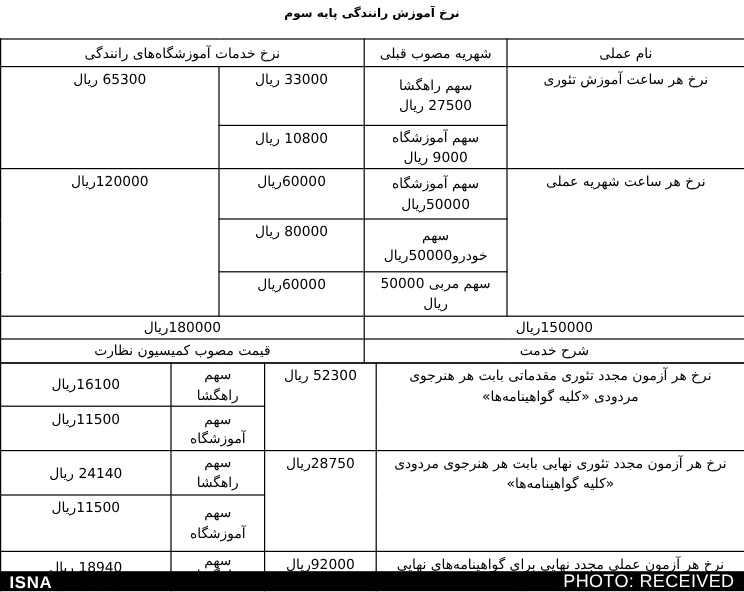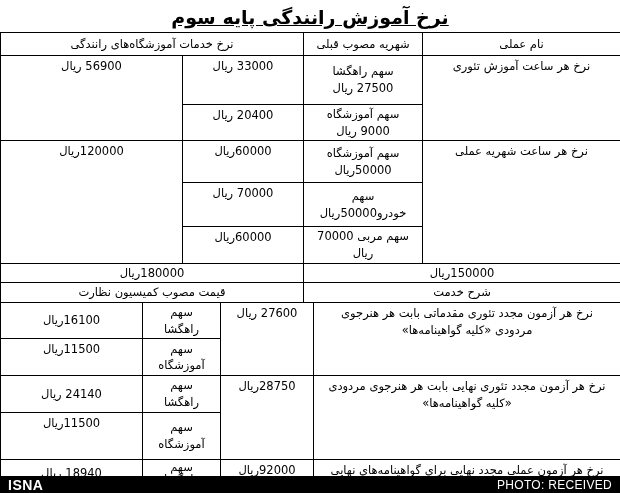--- a/index.html
+++ b/index.html
@@ -9,22 +9,21 @@
     background:#ffffff;
     font-family:"DejaVu Sans",sans-serif;
     color:#000;
     overflow:hidden;
   }
   .doc-title{
     height:26px;
     padding-top:6px;
     text-align:center;
     font-weight:bold;
-    font-size:19px;
-    text-decoration:underline;
+    font-size:10px;
   }
   table{
     border-collapse:collapse;
     table-layout:fixed;
     width:620px;
     direction:rtl;
   }
   table.lower{margin-top:-1px;}
   td,th{
     border:1px solid #000;
@@ -51,21 +50,21 @@
     box-sizing:border-box;
   }
   .agency{
     font-family:"Liberation Sans",sans-serif;
     font-weight:bold;
     font-size:14px;
     letter-spacing:0.5px;
   }
   .credit{
     font-family:"Liberation Sans",sans-serif;
-    font-size:12px;
+    font-size:15px;
     letter-spacing:0.3px;
   }
 </style>
 </head>
 <body>
 
 <div class="page">
 
   <div class="doc-title">نرخ آموزش رانندگی پایه سوم</div>
 
@@ -80,41 +79,41 @@
         <tr style="height:23px">
       <th>نام عملی</th>
       <th>شهریه مصوب قبلی</th>
       <th colspan="2">نرخ خدمات آموزشگاه‌های رانندگی</th>
     </tr>
     <tr style="height:49px">
       <td rowspan="2" class="vtop">نرخ هر ساعت آموزش تئوری</td>
       <td>سهم راهگشا
 27500 ریال</td>
       <td class="vtop">33000 ریال</td>
-      <td rowspan="2" class="vtop">56900 ریال</td>
+      <td rowspan="2" class="vtop">65300 ریال</td>
     </tr>
     <tr style="height:35px">
       <td>سهم آموزشگاه
 9000 ریال</td>
-      <td class="vtop">20400 ریال</td>
+      <td class="vtop">10800 ریال</td>
     </tr>
     <tr style="height:42px">
       <td rowspan="3" class="vtop">نرخ هر ساعت شهریه عملی</td>
       <td>سهم آموزشگاه
 50000ریال</td>
       <td class="vtop">60000ریال</td>
       <td rowspan="3" class="vtop">120000ریال</td>
     </tr>
     <tr style="height:44px">
       <td>سهم
 خودرو50000ریال</td>
-      <td class="vtop">70000 ریال</td>
+      <td class="vtop">80000 ریال</td>
     </tr>
     <tr style="height:33px">
-      <td>سهم مربی 70000
+      <td>سهم مربی 50000
 ریال</td>
       <td class="vtop">60000ریال</td>
     </tr>
     <tr style="height:19px">
       <td colspan="2">150000ریال</td>
       <td colspan="2">180000ریال</td>
     </tr>
     <tr style="height:18px">
       <td colspan="2">شرح خدمت</td>
       <td colspan="2">قیمت مصوب کمیسیون نظارت</td>
@@ -125,21 +124,21 @@
   <table class="lower">
     <colgroup>
       <col style="width:307px">
         <col style="width:93px">
         <col style="width:78px">
         <col style="width:142px">
     </colgroup>
     <tbody>
         <tr style="height:20px">
       <td rowspan="2" class="vtop">نرخ هر آزمون مجدد تئوری مقدماتی بابت هر هنرجوی مردودی «کلیه گواهینامه‌ها»</td>
-      <td rowspan="2" class="vtop">27600 ریال</td>
+      <td rowspan="2" class="vtop">52300 ریال</td>
       <td>سهم راهگشا</td>
       <td>16100ریال</td>
     </tr>
     <tr style="height:37px">
       <td>سهم
 آموزشگاه</td>
       <td class="vtop">11500ریال</td>
     </tr>
     <tr style="height:23px">
       <td rowspan="2" class="vtop">نرخ هر آزمون مجدد تئوری نهایی بابت هر هنرجوی مردودی «کلیه گواهینامه‌ها»</td>

